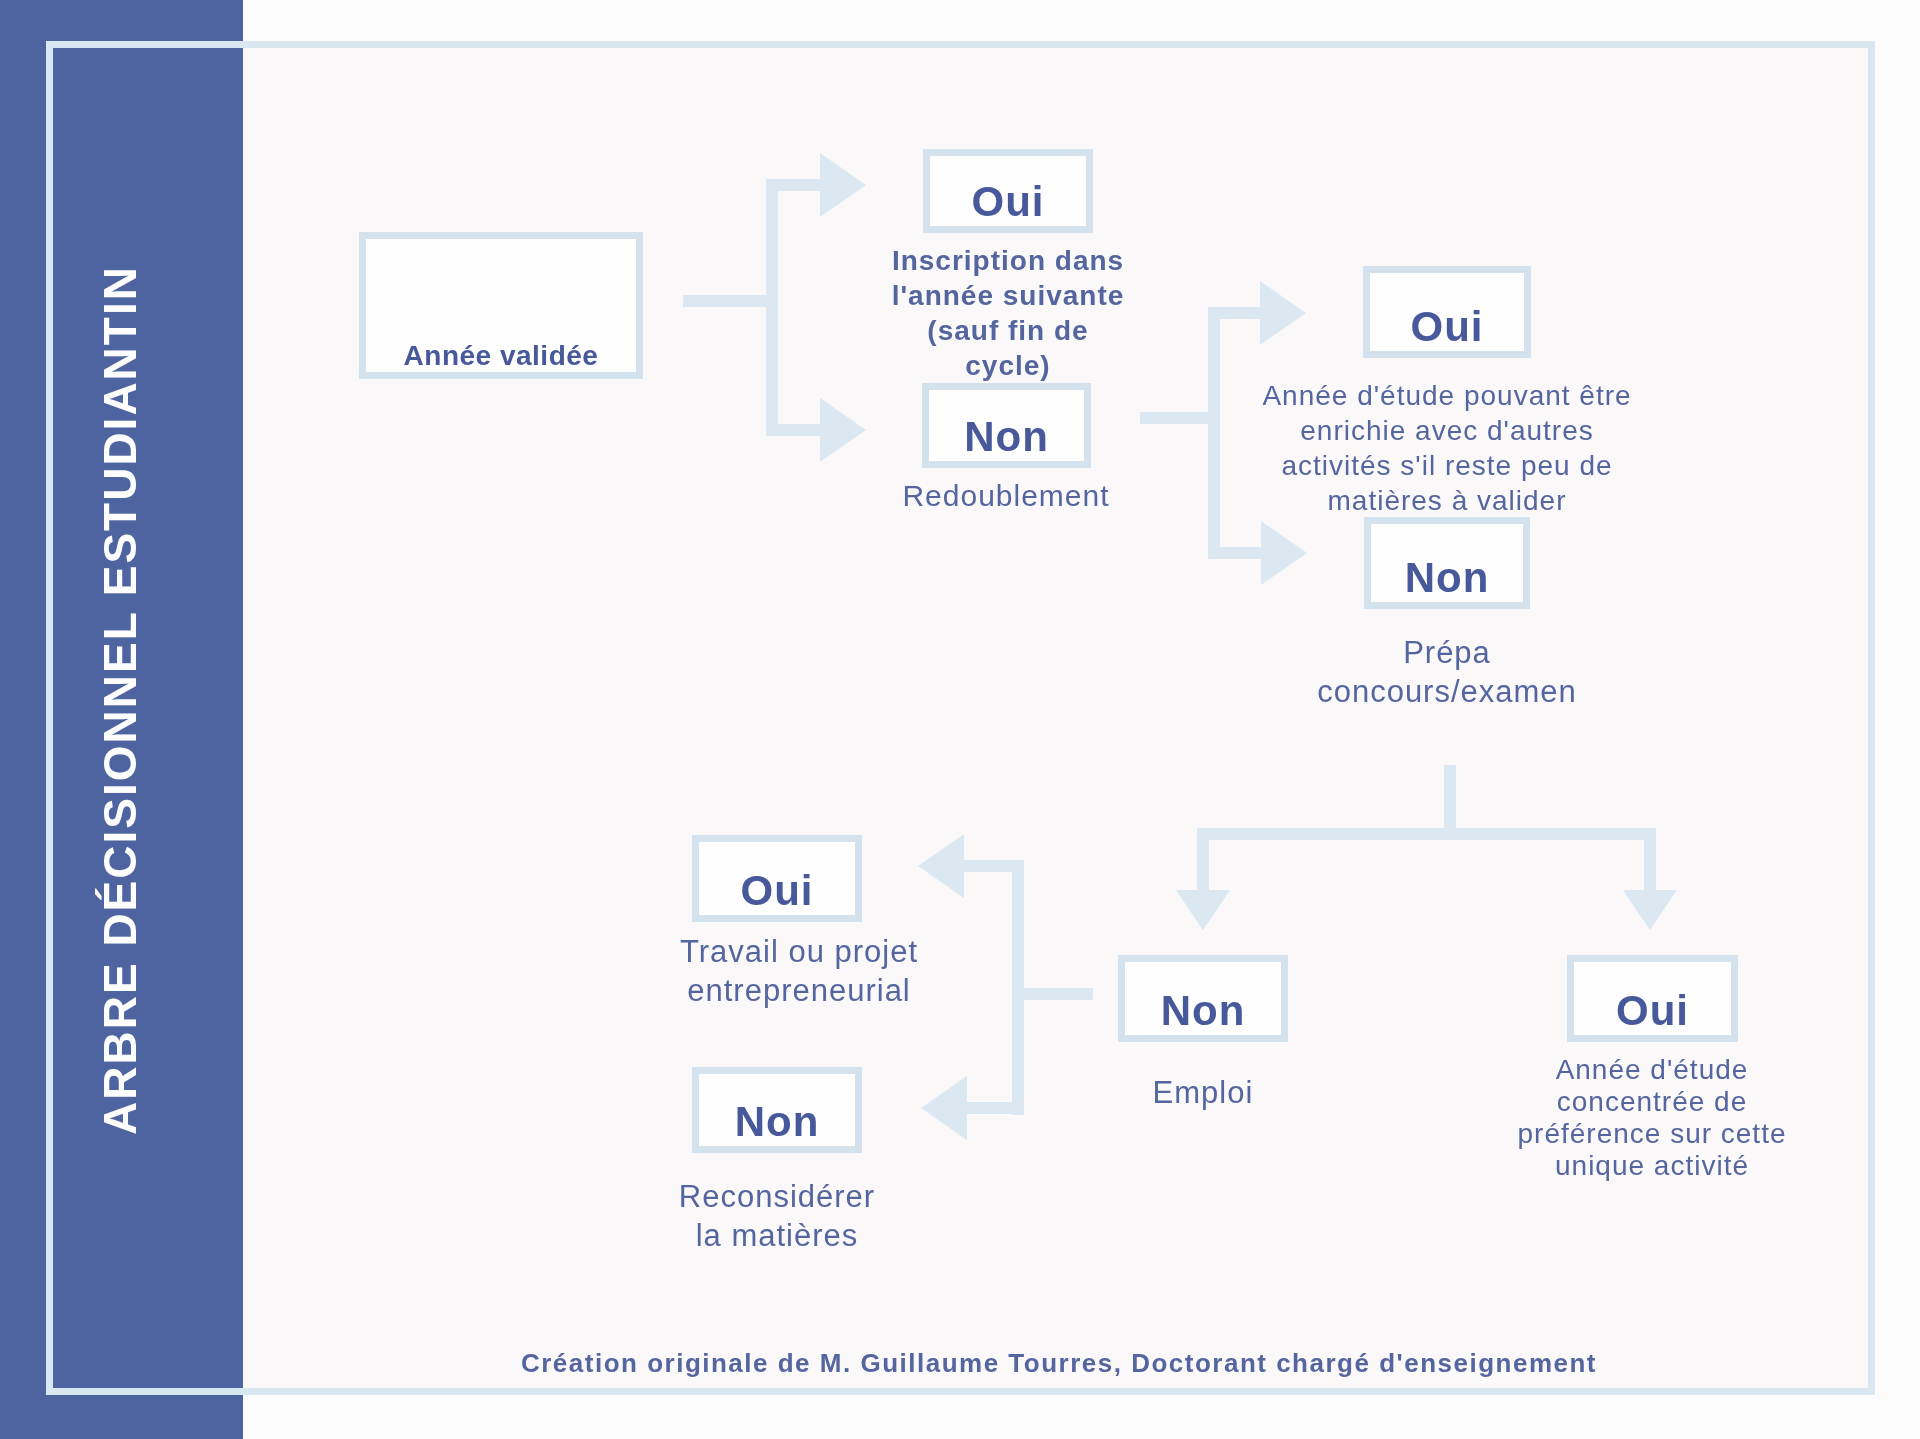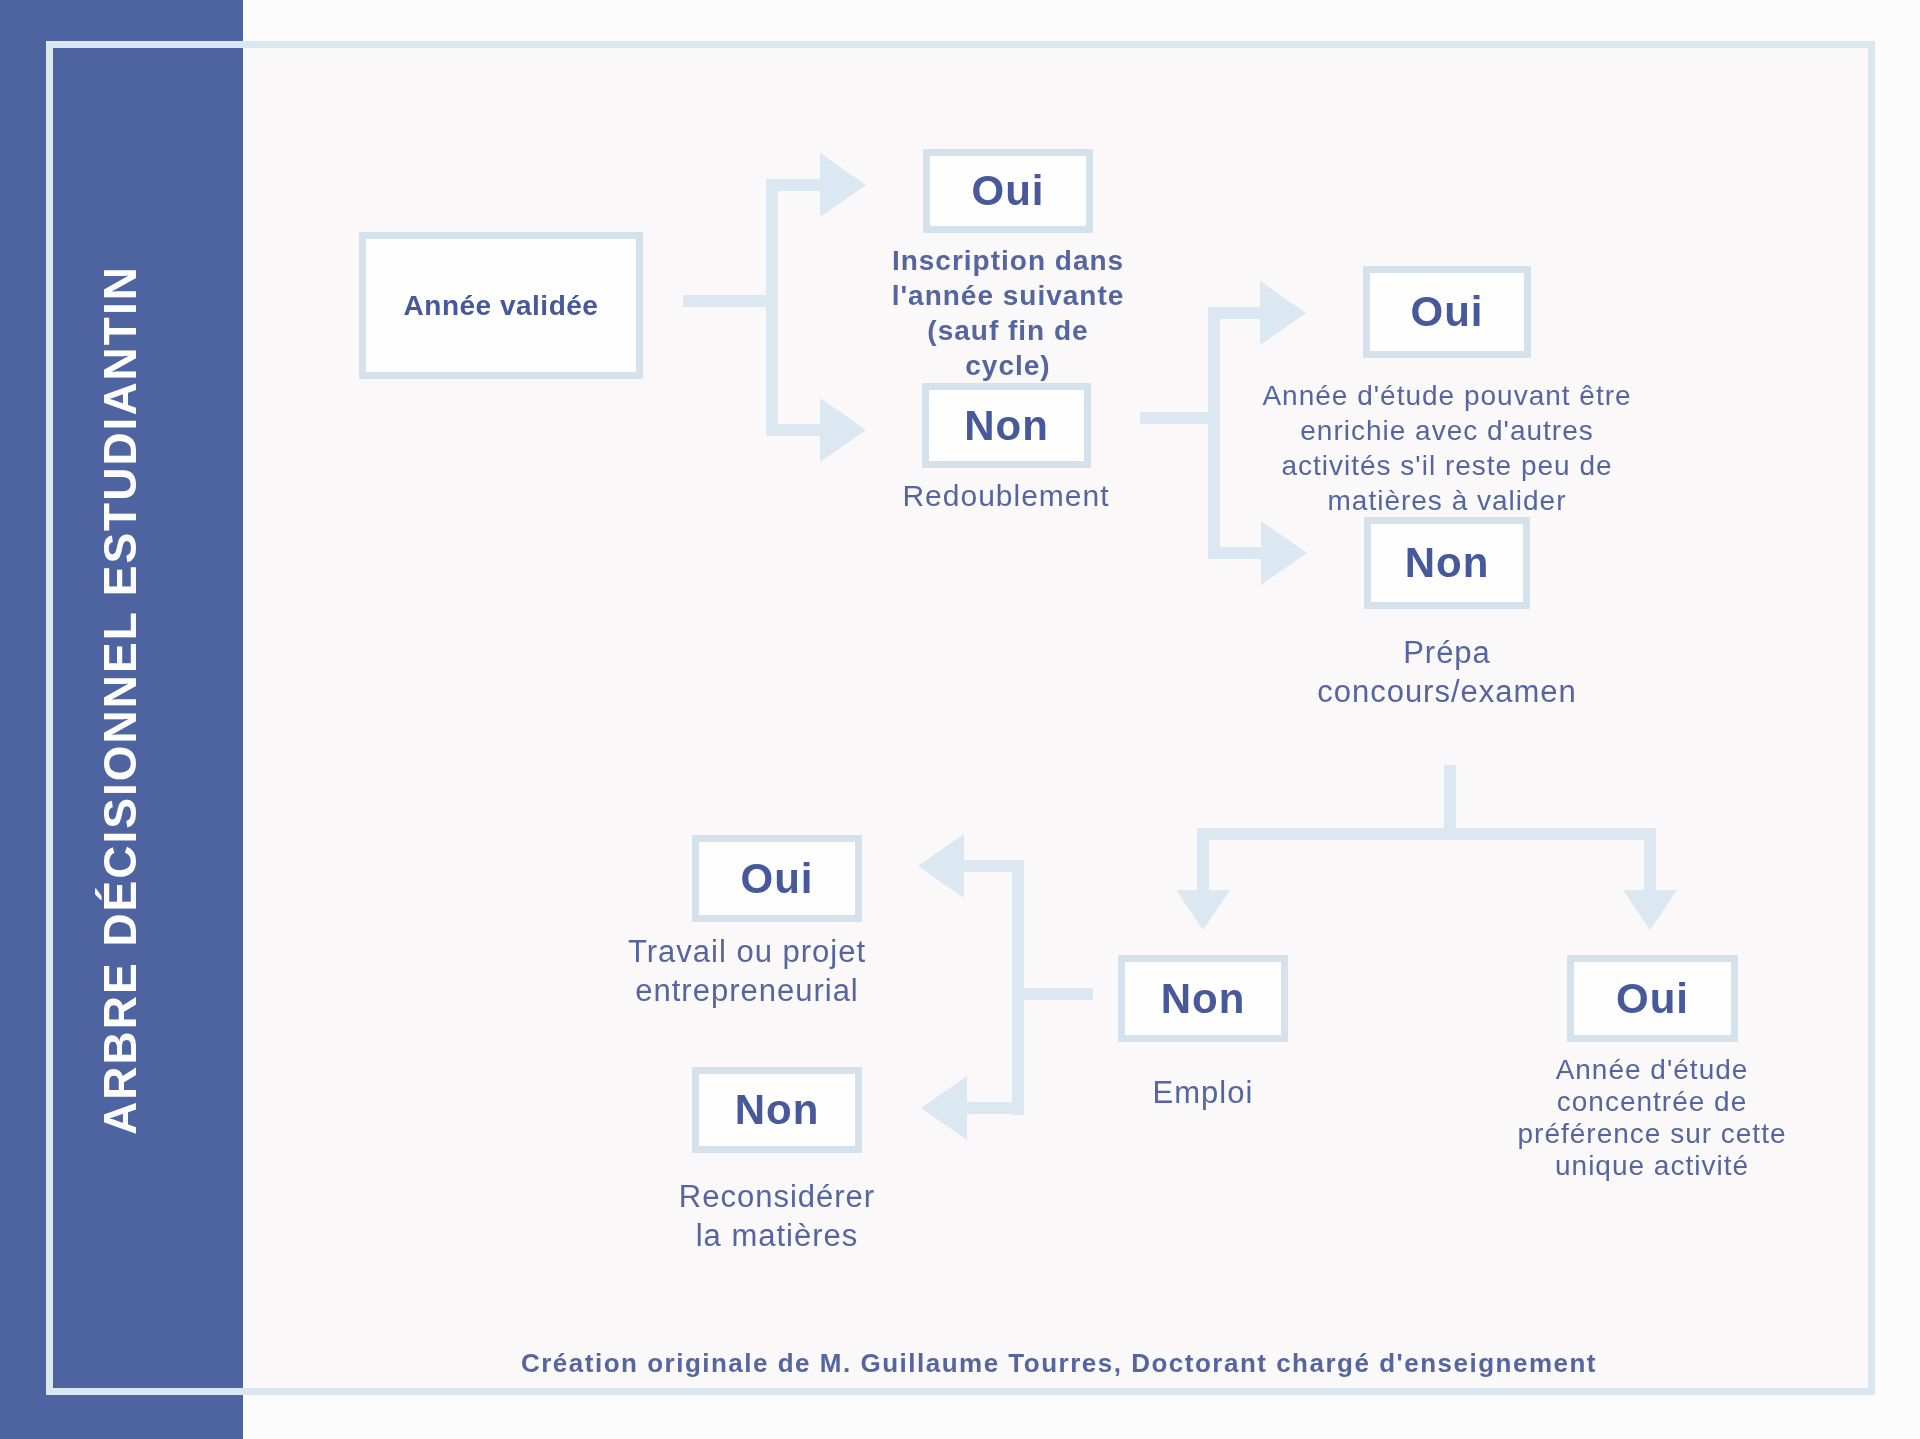--- a/index.html
+++ b/index.html
@@ -22,21 +22,21 @@
     transform:rotate(-90deg);
     color:#fdfdfd;font-size:46px;font-weight:bold;letter-spacing:2px;
     text-align:center;line-height:64px;white-space:nowrap;
   }
   .frame{
     position:absolute;left:46px;top:41px;width:1829px;height:1354px;
     border:7px solid var(--frame);box-sizing:border-box;pointer-events:none;
   }
   .box{
     position:absolute;background:var(--box-fill);border:7px solid var(--box-border);
-    box-sizing:border-box;display:flex;align-items:center;justify-content:center;
+    box-sizing:border-box;display:flex;align-items:flex-end;justify-content:center;
   }
   .box-label{
     font-weight:bold;color:var(--label-text);font-size:42px;letter-spacing:1px;
   }
   .root-label{font-size:28px;letter-spacing:0.5px;}
   .caption{
     position:absolute;color:var(--caption-text);text-align:center;
     white-space:pre-line;font-size:28px;line-height:35px;letter-spacing:1px;
   }
   .caption-lg{font-size:31px;line-height:39px;}
@@ -132,21 +132,21 @@
   <div class="hline" style="left:1024px;top:988px;width:69px;height:12px;"></div>
   <div class="vline" style="left:1012px;top:860px;width:12px;height:255px;"></div>
   <div class="hline" style="left:964px;top:860px;width:48px;height:12px;"></div>
   <div class="hline" style="left:967px;top:1102px;width:45px;height:12px;"></div>
   <div class="arr arr-left" style="left:918px;top:834px;"></div>
   <div class="arr arr-left" style="left:921px;top:1076px;"></div>
 
   <div class="box" style="left:692px;top:835px;width:170px;height:87px;">
     <span class="box-label">Oui</span>
   </div>
-  <div class="caption caption-lg" style="left:517px;top:932px;width:460px;">Travail ou projet
+  <div class="caption caption-lg" style="left:569px;top:932px;width:460px;">Travail ou projet
 entrepreneurial</div>
 
   <div class="box" style="left:692px;top:1067px;width:170px;height:86px;">
     <span class="box-label">Non</span>
   </div>
   <div class="caption caption-lg" style="left:547px;top:1177px;width:460px;">Reconsidérer
 la matières</div>
 
   <div class="footer">Création originale de M. Guillaume Tourres, Doctorant chargé d'enseignement</div>
 

